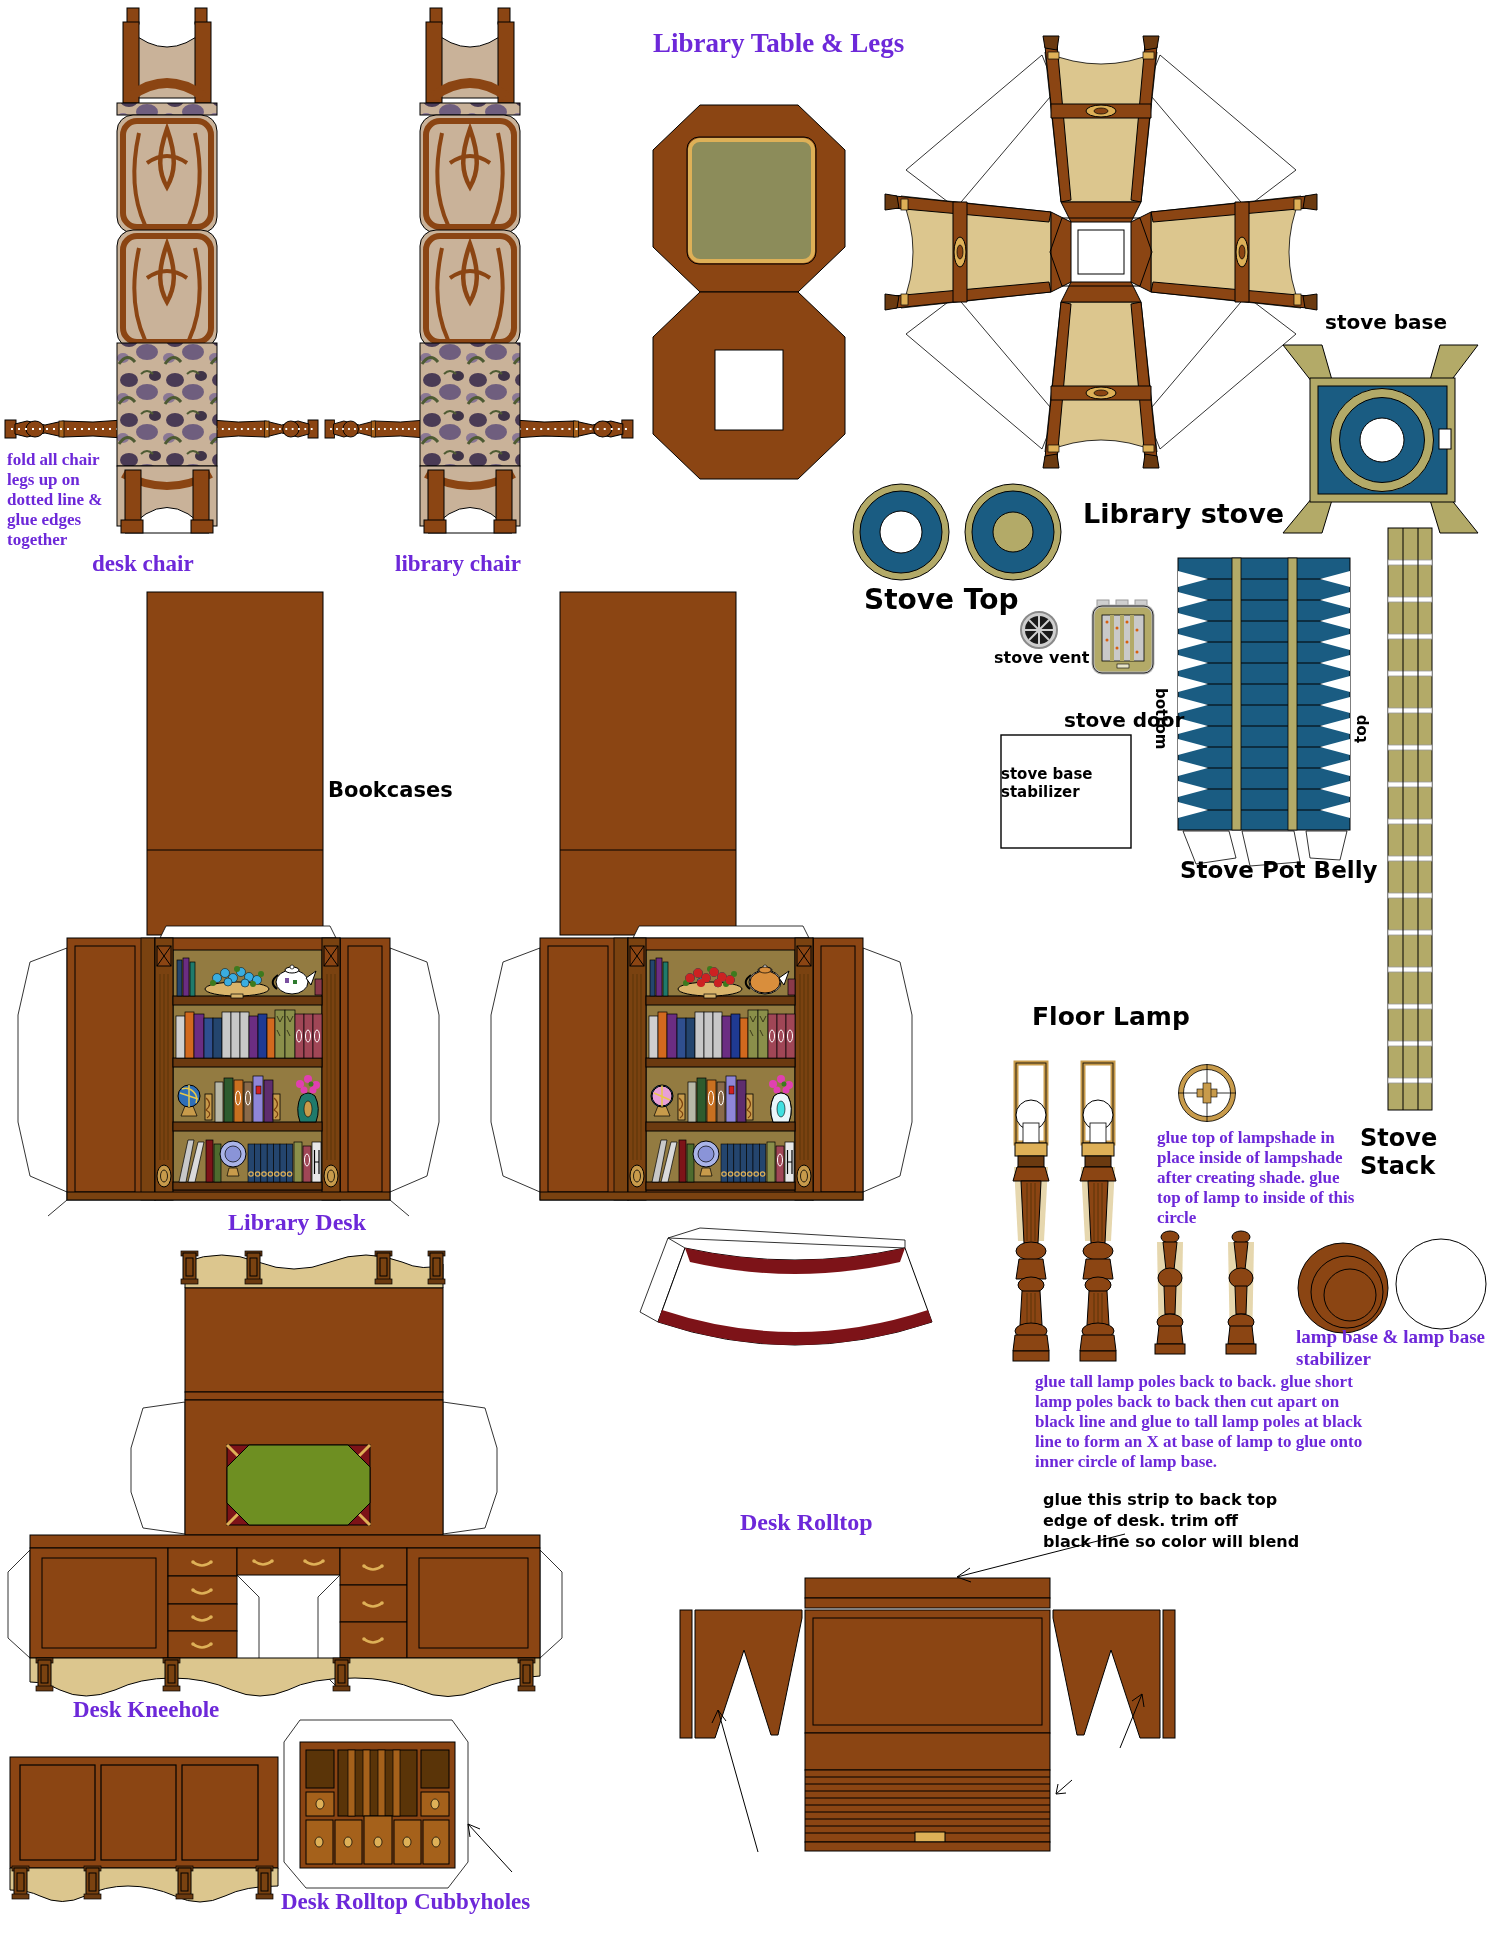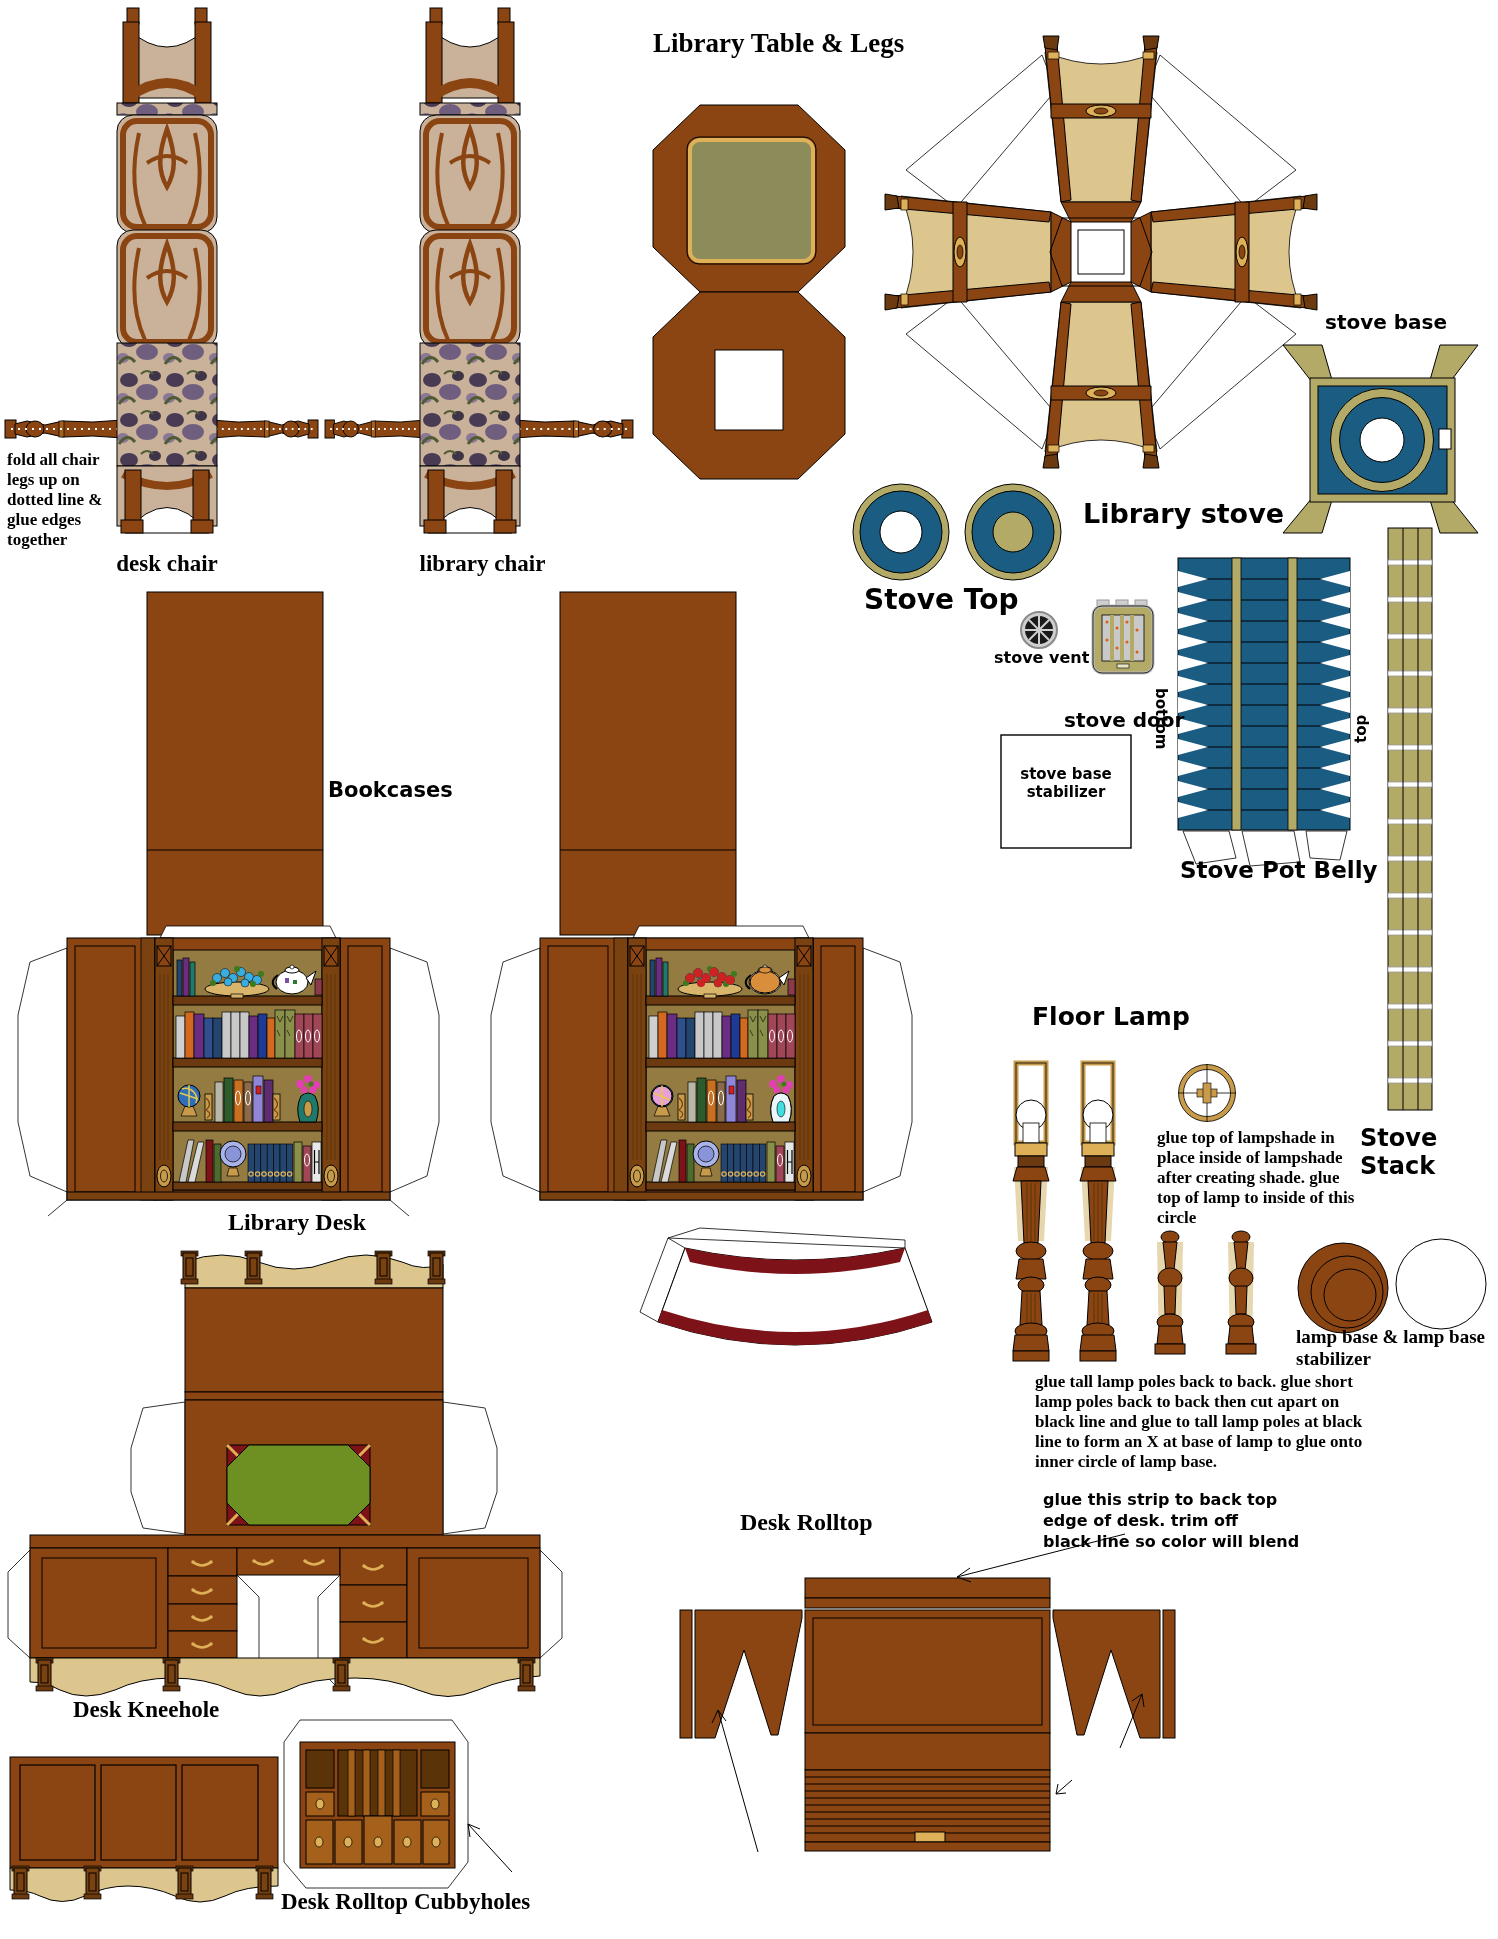--- a/index.html
+++ b/index.html
@@ -1,22 +1,22 @@
 <!DOCTYPE html>
 <html><head>
 <meta charset="utf-8">
 <style>
   html,body{margin:0;padding:0;background:#fff;}
   #page{position:relative;width:1498px;height:1939px;background:#fff;overflow:hidden;
         font-family:"Liberation Sans",sans-serif;}
   #art{position:absolute;left:0;top:0;}
-  .lbl{position:absolute;color:#000000;font-family:"Liberation Serif",serif;
+  .lbl{position:absolute;color:#6d28d9;font-family:"Liberation Serif",serif;
        font-weight:bold;line-height:1.18;white-space:pre-line;}
   .comic{color:#000;font-family:"DejaVu Sans",sans-serif;font-weight:bold;}
-  .ctr{text-align:center;}
+  .ctr{}
   .rotcw{transform:rotate(90deg);transform-origin:left top;}
   .rotccw{transform:rotate(-90deg);transform-origin:left top;}
 </style>
 </head>
 <body>
 
 <div id="page">
 
 <svg id="art" width="1498" height="1939" viewBox="0 0 1498 1939">
 <defs>

